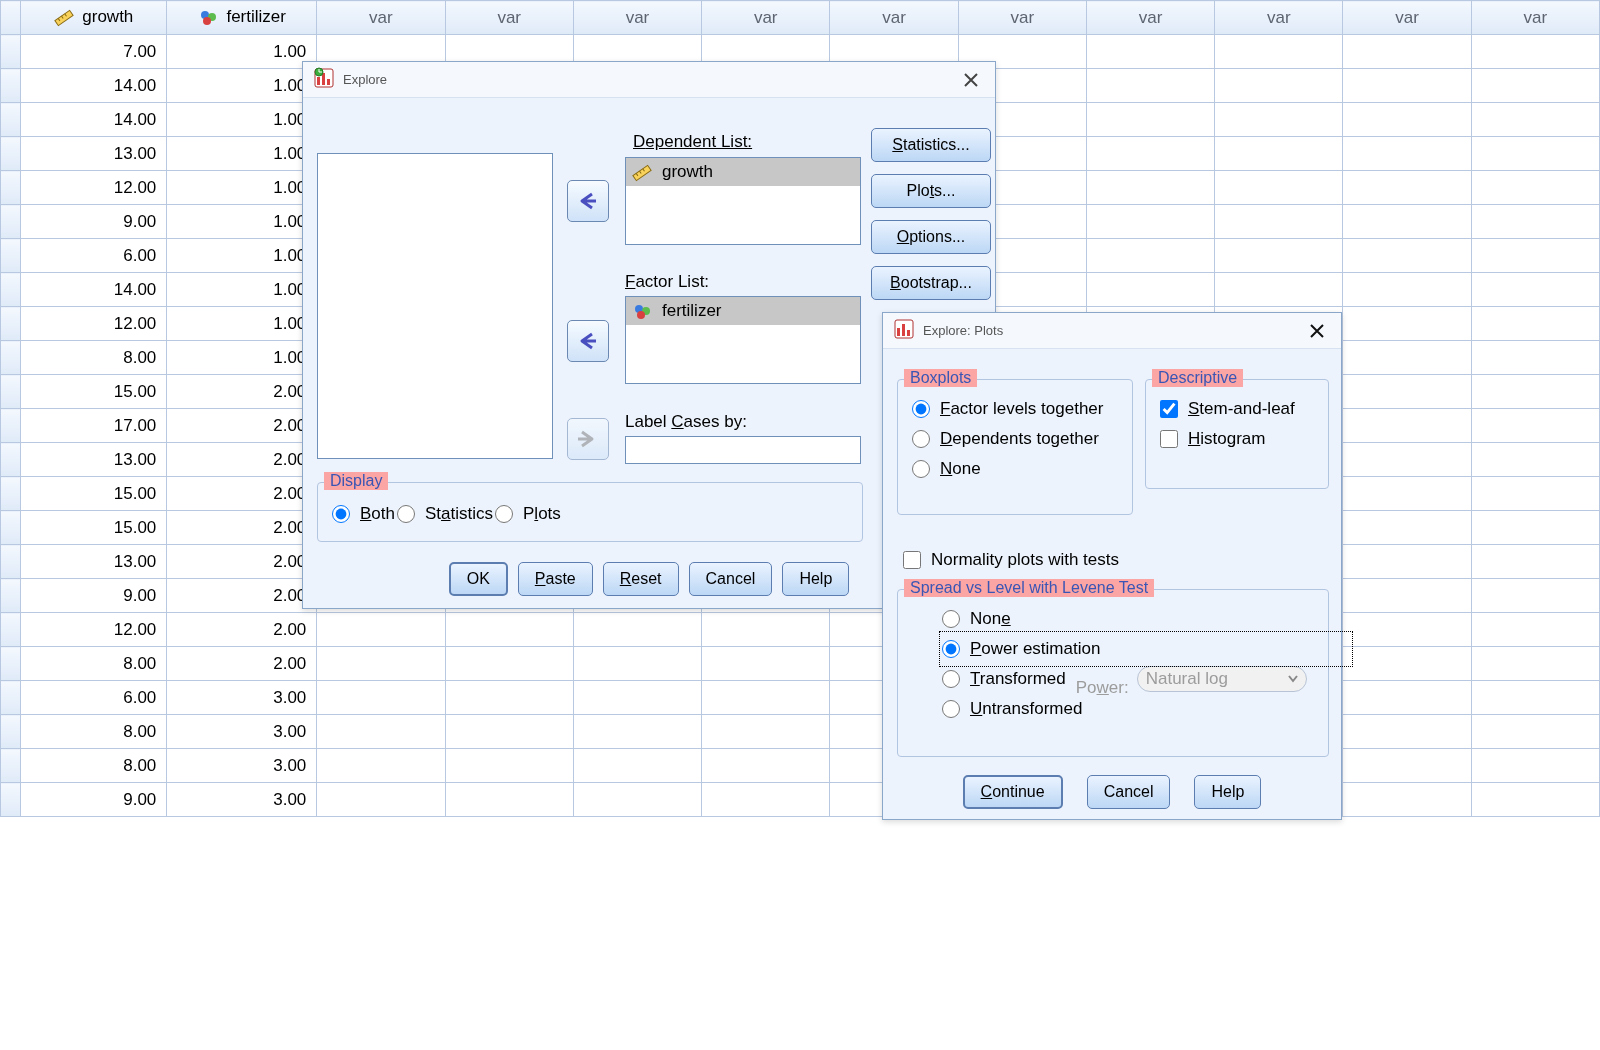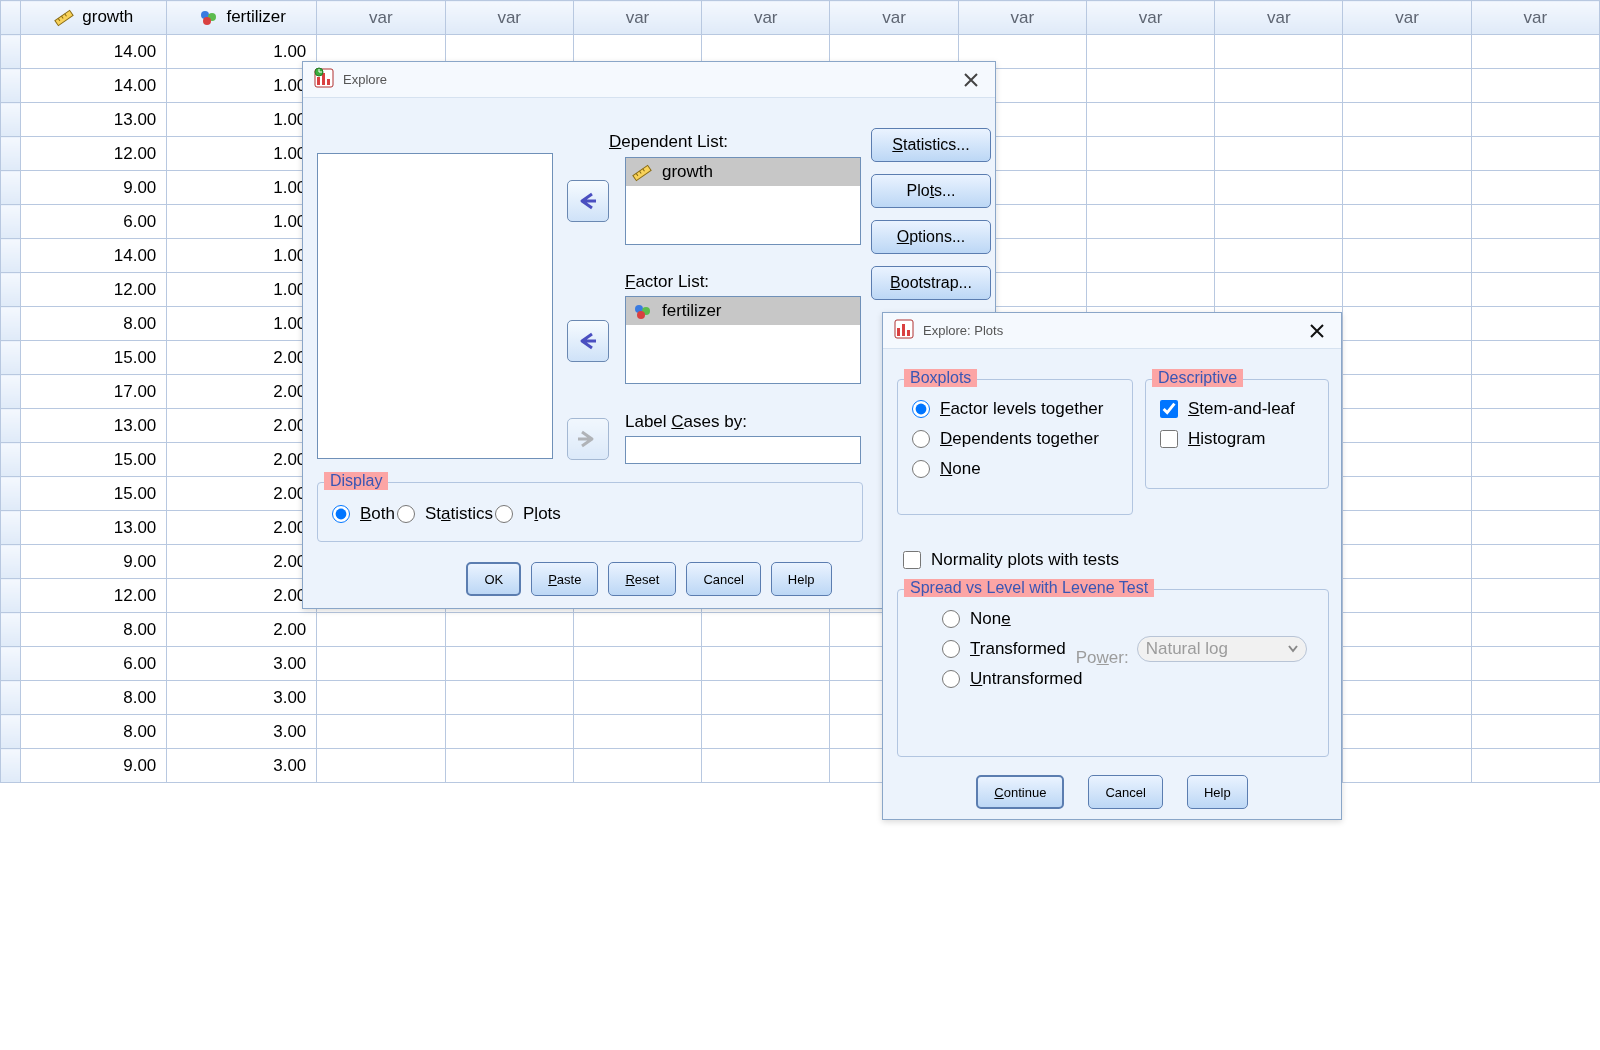--- a/index.html
+++ b/index.html
@@ -109,21 +109,21 @@
   }
   .side-btn u { text-decoration: underline; }
 
   
   .bot-btn {
     height: 34px;
     padding: 0 16px;
     border: 1px solid #5b7db0;
     border-radius: 5px;
     background: linear-gradient(#eaf3ff, #bcd7f5);
-    font-size: 13px;
+    font-size: 16px;
     cursor: pointer;
   }
   .bot-btn.default { border-width: 2px; }
 
   
   .grp {
     border: 1px solid #b2c5e0;
     border-radius: 4px;
     position: relative;
     padding: 14px 14px 10px 14px;
@@ -215,20 +215,35 @@
         <th>var</th>
         <th>var</th>
         <th>var</th>
         <th>var</th>
         <th>var</th>
       </tr>
     </thead>
     <tbody id="sheet-body">
         <tr>
           <td class="rowhdr"></td>
+          <td class="num">7.00</td>
+          <td class="num">1.00</td>
+          <td></td>
+          <td></td>
+          <td></td>
+          <td></td>
+          <td></td>
+          <td></td>
+          <td></td>
+          <td></td>
+          <td></td>
+          <td></td>
+        </tr>
+        <tr>
+          <td class="rowhdr"></td>
           <td class="num">14.00</td>
           <td class="num">1.00</td>
           <td></td>
           <td></td>
           <td></td>
           <td></td>
           <td></td>
           <td></td>
           <td></td>
           <td></td>
@@ -571,21 +586,21 @@
       <svg width="14" height="14">
           <path d="M1 1 L13 13 M13 1 L1 13" stroke="#444" stroke-width="2"></path>
         </svg>
     </span>
   </div>
 
   <div style="position:relative; padding:0;">
 
     <div class="well" style="position:absolute; left:14px; top:55px; width:236px; height:306px;"></div>
 
-    <span class="fld-label" style="position:absolute; left:306px; top:34px;">
+    <span class="fld-label" style="position:absolute; left:330px; top:34px;text-decoration:underline;">
       <u>D</u><span>ependent List:</span>
     </span>
     <div class="well" style="position:absolute; left:322px; top:59px; width:236px; height:88px;">
       <div class="sel-row">
         <span class="ruler-icon">
           <svg width="20" height="18">
               <g transform="rotate(-35 10 9)">
             <rect x="1" y="6" width="18" height="6" fill="#f8d25a" stroke="#8a6b12"></rect>
             <line x1="5" y1="6" x2="5" y2="9" stroke="#8a6b12"></line>
             <line x1="9" y1="6" x2="9" y2="9" stroke="#8a6b12"></line>
@@ -729,20 +744,24 @@
       <input type="checkbox" style="">
       <span>Normality plots with tests</span>
     </label>
 
     <div class="grp" style="position:absolute; left:14px; top:240px; width:432px; height:168px;padding-left:44px;">
       <span class="legend">Spread vs Level with Levene Test</span>
 
       <label class="optrow">
         <input type="radio" name="sl" style="">
         <span>Non<u>e</u></span>
+      </label>
+      <label class="optrow dot-focus" style="width:408px;">
+        <input type="radio" name="sl" checked="" style="">
+        <span><u>P</u>ower estimation</span>
       </label>
       <div class="optrow">
         <label style="display:flex;align-items:center;">
           <input type="radio" name="sl" style="margin: 0px 10px 0px 0px;">
           <span><u>T</u>ransformed</span>
         </label>
         <span style="margin-left:10px; color:#9c9c9c;margin-top:18px;">
           Po<u>w</u>er:
         </span>
         <span class="combo-disabled" style="margin-left:8px;">

